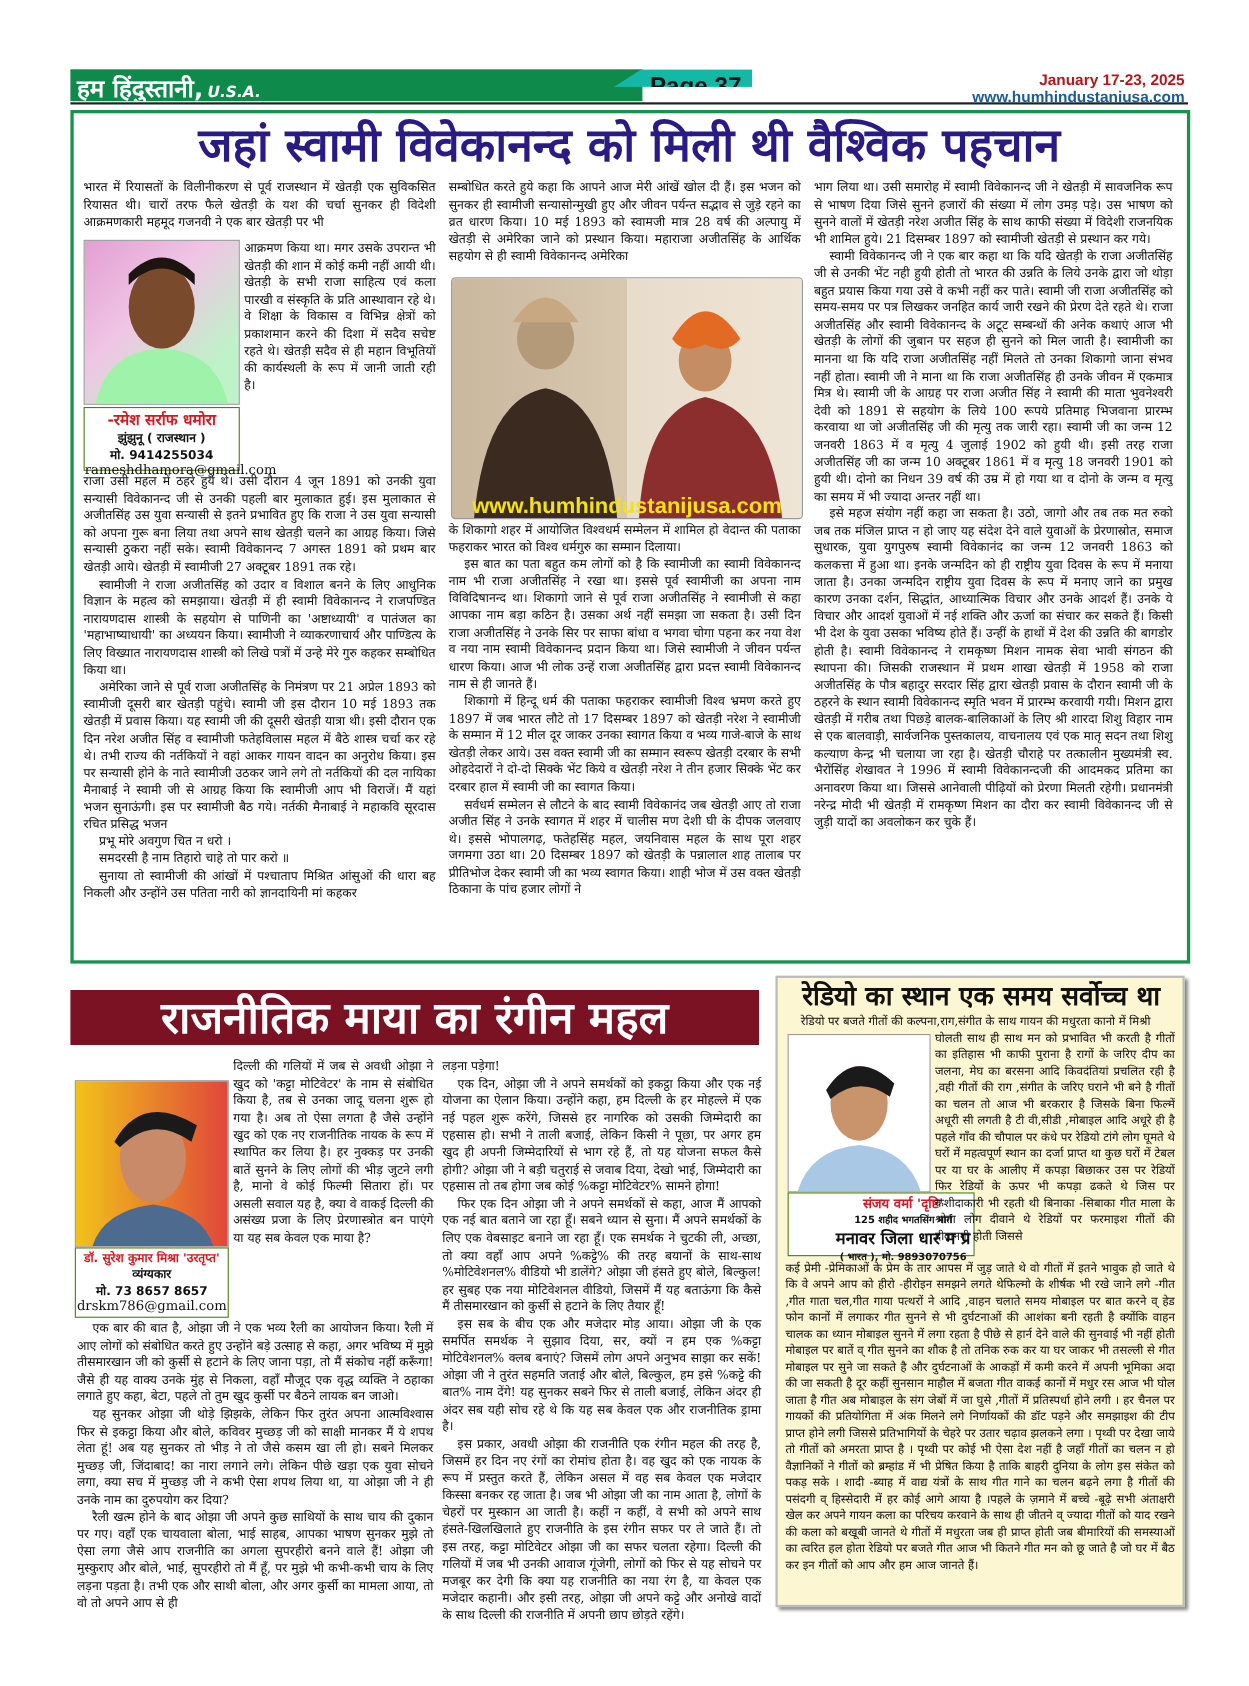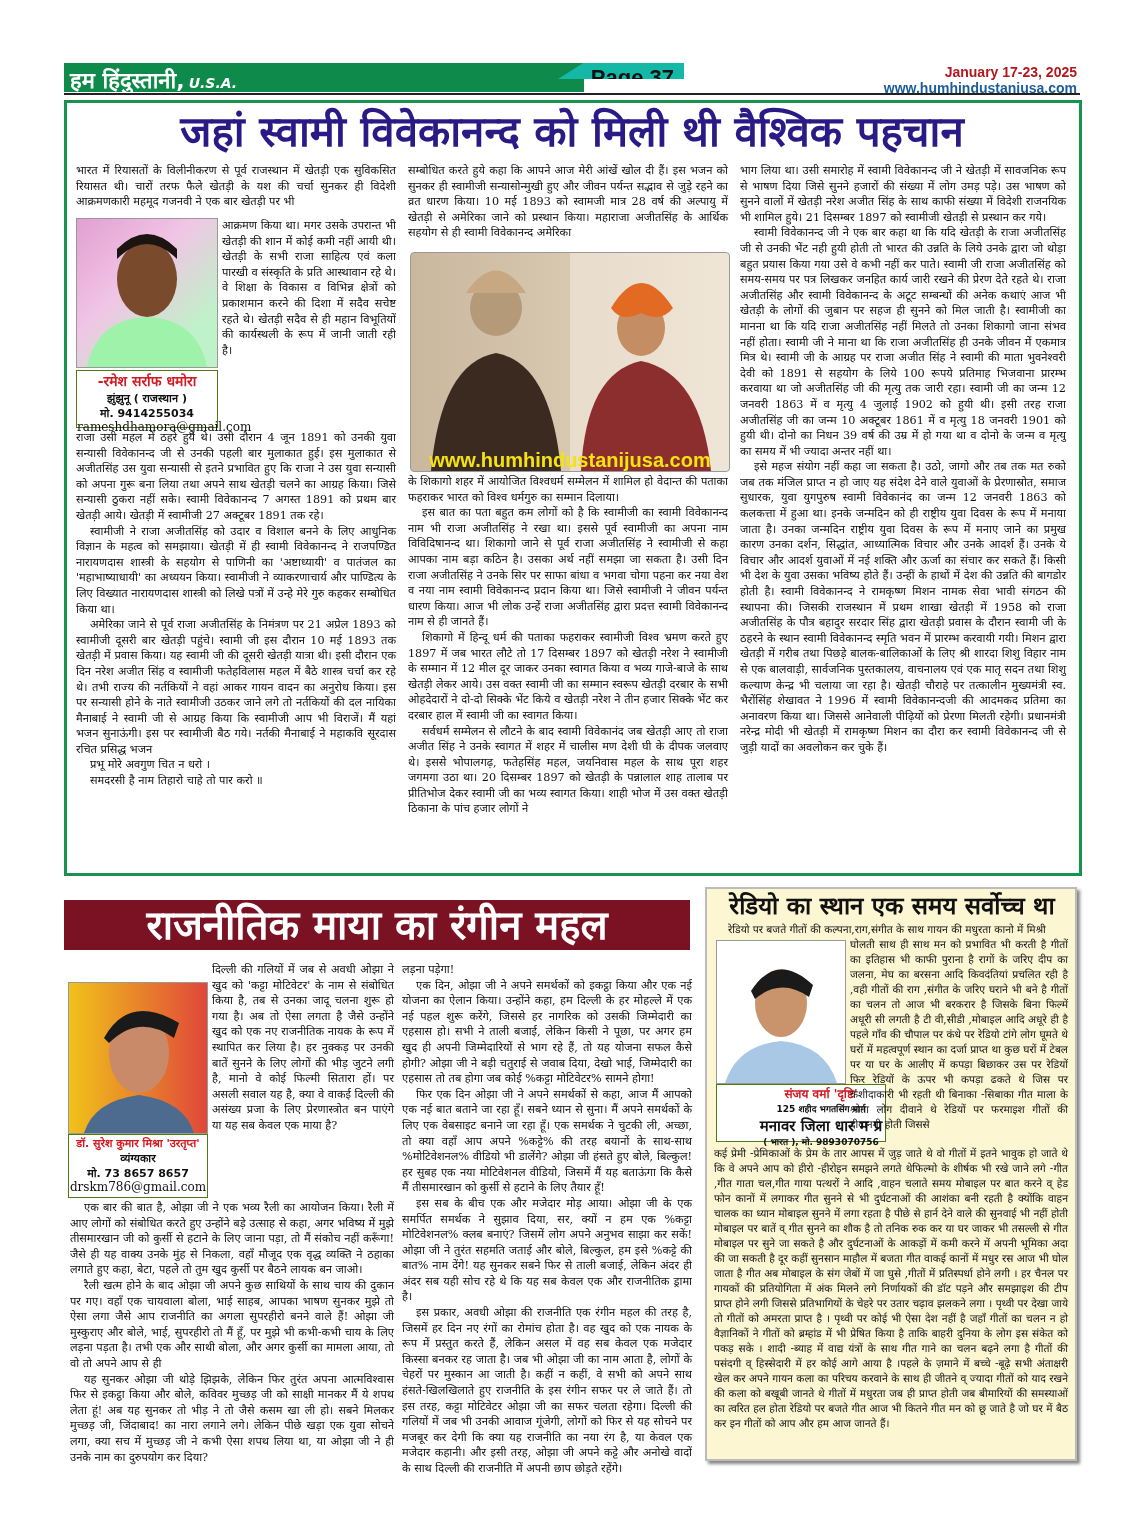--- a/index.html
+++ b/index.html
@@ -65,20 +65,21 @@
   <div class="asub">झुंझुनू ( राजस्थान )</div>
   <div class="asub">मो. 9414255034</div>
   <div class="aemail">rameshdhamora@gmail.com</div>
 </div>
 <div class="abs col" style="left:76px;top:430px;width:320px;">
   <p class="ni">राजा उसी महल में ठहरे हुये थे। उसी दौरान 4 जून 1891 को उनकी युवा सन्यासी विवेकानन्द जी से उनकी पहली बार मुलाकात हुई। इस मुलाकात से अजीतसिंह उस युवा सन्यासी से इतने प्रभावित हुए कि राजा ने उस युवा सन्यासी को अपना गुरू बना लिया तथा अपने साथ खेतड़ी चलने का आग्रह किया। जिसे सन्यासी ठुकरा नहीं सके। स्वामी विवेकानन्द 7 अगस्त 1891 को प्रथम बार खेतड़ी आये। खेतड़ी में स्वामीजी 27 अक्टूबर 1891 तक रहे।</p>
   <p>स्वामीजी ने राजा अजीतसिंह को उदार व विशाल बनने के लिए आधुनिक विज्ञान के महत्व को समझाया। खेतड़ी में ही स्वामी विवेकानन्द ने राजपण्डित नारायणदास शास्त्री के सहयोग से पाणिनी का 'अष्टाध्यायी' व पातंजल का 'महाभाष्याधायी' का अध्ययन किया। स्वामीजी ने व्याकरणाचार्य और पाण्डित्य के लिए विख्यात नारायणदास शास्त्री को लिखे पत्रों में उन्हे मेरे गुरु कहकर सम्बोधित किया था।</p>
   <p>अमेरिका जाने से पूर्व राजा अजीतसिंह के निमंत्रण पर 21 अप्रेल 1893 को स्वामीजी दूसरी बार खेतड़ी पहुंचे। स्वामी जी इस दौरान 10 मई 1893 तक खेतड़ी में प्रवास किया। यह स्वामी जी की दूसरी खेतड़ी यात्रा थी। इसी दौरान एक दिन नरेश अजीत सिंह व स्वामीजी फतेहविलास महल में बैठे शास्त्र चर्चा कर रहे थे। तभी राज्य की नर्तकियों ने वहां आकर गायन वादन का अनुरोध किया। इस पर सन्यासी होने के नाते स्वामीजी उठकर जाने लगे तो नर्तकियों की दल नायिका मैनाबाई ने स्वामी जी से आग्रह किया कि स्वामीजी आप भी विराजें। मैं यहां भजन सुनाऊंगी। इस पर स्वामीजी बैठ गये। नर्तकी मैनाबाई ने महाकवि सूरदास रचित प्रसिद्ध भजन</p>
   <p>प्रभू मोरे अवगुण चित न धरो ।</p>
   <p>समदरसी है नाम तिहारो चाहे तो पार करो ॥</p>
+  <p>सुनाया तो स्वामीजी की आंखों में पश्चाताप मिश्रित आंसुओं की धारा बह निकली और उन्होंने उस पतिता नारी को ज्ञानदायिनी मां कहकर</p>
 </div>
 
 <div class="abs col" style="left:408px;top:163px;width:320px;">
   <p class="ni">सम्बोधित करते हुये कहा कि आपने आज मेरी आंखें खोल दी हैं। इस भजन को सुनकर ही स्वामीजी सन्यासोन्मुखी हुए और जीवन पर्यन्त सद्भाव से जुड़े रहने का व्रत धारण किया। 10 मई 1893 को स्वामजी मात्र 28 वर्ष की अल्पायु में खेतड़ी से अमेरिका जाने को प्रस्थान किया। महाराजा अजीतसिंह के आर्थिक सहयोग से ही स्वामी विवेकानन्द अमेरिका</p>
 </div>
 <div class="abs photo" style="left:410px;top:252px;width:318px;height:218px;background:linear-gradient(90deg,#c9b79e 0%,#d8c8b0 50%,#e8dccb 50%,#efe5d6 100%);border-radius:4px;">
   <svg width="318" height="218">
     <ellipse cx="85" cy="55" rx="26" ry="28" fill="#b59a7a"></ellipse>
     <path d="M55 40 Q85 -5 115 40Z" fill="#c8a882"></path>
     <path d="M20 218 Q30 110 85 100 Q140 110 150 218Z" fill="#3a2a20"></path>
@@ -116,22 +117,22 @@
   <div class="aname" style="font-size:11px;">डॉ. सुरेश कुमार मिश्रा 'उरतृप्त'</div>
   <div class="asub">व्यंग्यकार</div>
   <div class="asub">मो. 73 8657 8657</div>
   <div class="aemail">drskm786@gmail.com</div>
 </div>
 <div class="abs col" style="left:212px;top:962px;width:182px;">
   <p class="ni">दिल्ली की गलियों में जब से अवधी ओझा ने खुद को 'कट्टा मोटिवेटर' के नाम से संबोधित किया है, तब से उनका जादू चलना शुरू हो गया है। अब तो ऐसा लगता है जैसे उन्होंने खुद को एक नए राजनीतिक नायक के रूप में स्थापित कर लिया है। हर नुक्कड़ पर उनकी बातें सुनने के लिए लोगों की भीड़ जुटने लगी है, मानो वे कोई फिल्मी सितारा हों। पर असली सवाल यह है, क्या वे वाकई दिल्ली की असंख्य प्रजा के लिए प्रेरणास्त्रोत बन पाएंगे या यह सब केवल एक माया है?</p>
 </div>
 <div class="abs col" style="left:70px;top:1200px;width:324px;">
   <p>एक बार की बात है, ओझा जी ने एक भव्य रैली का आयोजन किया। रैली में आए लोगों को संबोधित करते हुए उन्होंने बड़े उत्साह से कहा, अगर भविष्य में मुझे तीसमारखान जी को कुर्सी से हटाने के लिए जाना पड़ा, तो मैं संकोच नहीं करूँगा! जैसे ही यह वाक्य उनके मुंह से निकला, वहाँ मौजूद एक वृद्ध व्यक्ति ने ठहाका लगाते हुए कहा, बेटा, पहले तो तुम खुद कुर्सी पर बैठने लायक बन जाओ।</p>
+  <p>यह सुनकर ओझा जी थोड़े झिझके, लेकिन फिर तुरंत अपना आत्मविश्वास फिर से इकट्ठा किया और बोले, कविवर मुच्छड़ जी को साक्षी मानकर मैं ये शपथ लेता हूं! अब यह सुनकर तो भीड़ ने तो जैसे कसम खा ली हो। सबने मिलकर मुच्छड़ जी, जिंदाबाद! का नारा लगाने लगे। लेकिन पीछे खड़ा एक युवा सोचने लगा, क्या सच में मुच्छड़ जी ने कभी ऐसा शपथ लिया था, या ओझा जी ने ही उनके नाम का दुरुपयोग कर दिया?</p>
   <p>रैली खत्म होने के बाद ओझा जी अपने कुछ साथियों के साथ चाय की दुकान पर गए। वहाँ एक चायवाला बोला, भाई साहब, आपका भाषण सुनकर मुझे तो ऐसा लगा जैसे आप राजनीति का अगला सुपरहीरो बनने वाले हैं! ओझा जी मुस्कुराए और बोले, भाई, सुपरहीरो तो मैं हूँ, पर मुझे भी कभी-कभी चाय के लिए लड़ना पड़ता है। तभी एक और साथी बोला, और अगर कुर्सी का मामला आया, तो वो तो अपने आप से ही</p>
-  <p>यह सुनकर ओझा जी थोड़े झिझके, लेकिन फिर तुरंत अपना आत्मविश्वास फिर से इकट्ठा किया और बोले, कविवर मुच्छड़ जी को साक्षी मानकर मैं ये शपथ लेता हूं! अब यह सुनकर तो भीड़ ने तो जैसे कसम खा ली हो। सबने मिलकर मुच्छड़ जी, जिंदाबाद! का नारा लगाने लगे। लेकिन पीछे खड़ा एक युवा सोचने लगा, क्या सच में मुच्छड़ जी ने कभी ऐसा शपथ लिया था, या ओझा जी ने ही उनके नाम का दुरुपयोग कर दिया?</p>
 </div>
 <div class="abs col" style="left:402px;top:962px;width:290px;">
   <p class="ni">लड़ना पड़ेगा!</p>
   <p>एक दिन, ओझा जी ने अपने समर्थकों को इकट्ठा किया और एक नई योजना का ऐलान किया। उन्होंने कहा, हम दिल्ली के हर मोहल्ले में एक नई पहल शुरू करेंगे, जिससे हर नागरिक को उसकी जिम्मेदारी का एहसास हो। सभी ने ताली बजाई, लेकिन किसी ने पूछा, पर अगर हम खुद ही अपनी जिम्मेदारियों से भाग रहे हैं, तो यह योजना सफल कैसे होगी? ओझा जी ने बड़ी चतुराई से जवाब दिया, देखो भाई, जिम्मेदारी का एहसास तो तब होगा जब कोई %कट्टा मोटिवेटर% सामने होगा!</p>
   <p>फिर एक दिन ओझा जी ने अपने समर्थकों से कहा, आज मैं आपको एक नई बात बताने जा रहा हूँ। सबने ध्यान से सुना। मैं अपने समर्थकों के लिए एक वेबसाइट बनाने जा रहा हूँ। एक समर्थक ने चुटकी ली, अच्छा, तो क्या वहाँ आप अपने %कट्टे% की तरह बयानों के साथ-साथ %मोटिवेशनल% वीडियो भी डालेंगे? ओझा जी हंसते हुए बोले, बिल्कुल! हर सुबह एक नया मोटिवेशनल वीडियो, जिसमें मैं यह बताऊंगा कि कैसे मैं तीसमारखान को कुर्सी से हटाने के लिए तैयार हूँ!</p>
   <p>इस सब के बीच एक और मजेदार मोड़ आया। ओझा जी के एक समर्पित समर्थक ने सुझाव दिया, सर, क्यों न हम एक %कट्टा मोटिवेशनल% क्लब बनाएं? जिसमें लोग अपने अनुभव साझा कर सकें! ओझा जी ने तुरंत सहमति जताई और बोले, बिल्कुल, हम इसे %कट्टे की बात% नाम देंगे! यह सुनकर सबने फिर से ताली बजाई, लेकिन अंदर ही अंदर सब यही सोच रहे थे कि यह सब केवल एक और राजनीतिक ड्रामा है।</p>
   <p>इस प्रकार, अवधी ओझा की राजनीति एक रंगीन महल की तरह है, जिसमें हर दिन नए रंगों का रोमांच होता है। वह खुद को एक नायक के रूप में प्रस्तुत करते हैं, लेकिन असल में वह सब केवल एक मजेदार किस्सा बनकर रह जाता है। जब भी ओझा जी का नाम आता है, लोगों के चेहरों पर मुस्कान आ जाती है। कहीं न कहीं, वे सभी को अपने साथ हंसते-खिलखिलाते हुए राजनीति के इस रंगीन सफर पर ले जाते हैं। तो इस तरह, कट्टा मोटिवेटर ओझा जी का सफर चलता रहेगा। दिल्ली की गलियों में जब भी उनकी आवाज गूंजेगी, लोगों को फिर से यह सोचने पर मजबूर कर देगी कि क्या यह राजनीति का नया रंग है, या केवल एक मजेदार कहानी। और इसी तरह, ओझा जी अपने कट्टे और अनोखे वादों के साथ दिल्ली की राजनीति में अपनी छाप छोड़ते रहेंगे।</p>
 </div>
 
 <div class="abs radiobox"></div>

